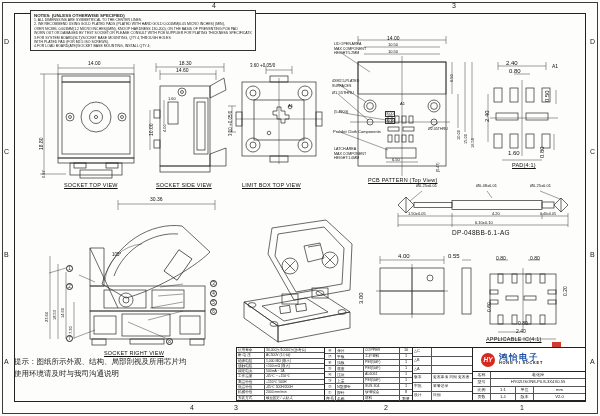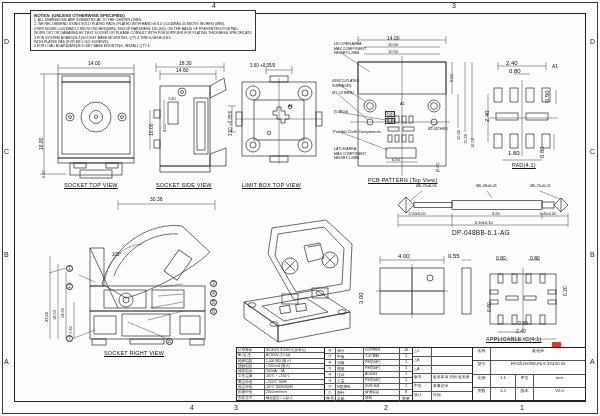--- a/index.html
+++ b/index.html
@@ -445,20 +445,22 @@
   <div class="t f6" style="left:448px;top:253px">0.55</div>
   <div class="t" style="left:496px;top:256px">0.80</div>
   <div class="t" style="left:530px;top:256px">0.80</div>
   <div class="vt" style="left:562px;top:296px">0.20</div>
   <div class="vt" style="left:486px;top:312px">0.60</div>
   <div class="t" style="left:518px;top:321px">0.80</div>
   <div class="t" style="left:516px;top:329px">2.40</div>
   <div class="t lbl f45" style="left:486px;top:336px">APPLICABLE IC(4:1)</div>
 
   <div class="cnnote">
+    <div>提示：图纸所示外观、结构、局部剖视及所用芯片均</div>
+    <div>使用环境请及时与我司沟通说明</div>
   </div>
 
   <div class="stamp"></div>
 
   <div class="tb">
 
     <div class="col sp">
       <div class="sp-row">
           <div class="sp-l">使用寿命</div>
           <div class="sp-v">30,000次/10000次(参考值)</div>
@@ -571,20 +573,27 @@
         <div class="rv-cell"></div>
         <div class="rv-cell"></div>
         <div class="rv-cell"></div>
         <div class="rv-cell">更改事项 日期 更改者</div>
         <div class="rv-cell">签署记录</div>
         <div class="rv-cell">日期</div>
       </div>
     </div>
 
     <div class="col br">
+      <div class="logo-row">
+        <div class="logo-circle">HY</div>
+        <div class="brand-txt">
+          <div class="brand-cn">鸿怡电子</div>
+          <div class="brand-en">HONG YI SOCKET</div>
+        </div>
+      </div>
       <div class="fld">
         <div class="fld-l">名称</div>
         <div class="fld-v">老化座</div>
       </div>
       <div class="fld">
         <div class="fld-l">型号</div>
         <div class="fld-v">HY02USON8-P0.8-3X4X0.55</div>
       </div>
       <div class="fld">
         <div class="fld-l">比例</div>

